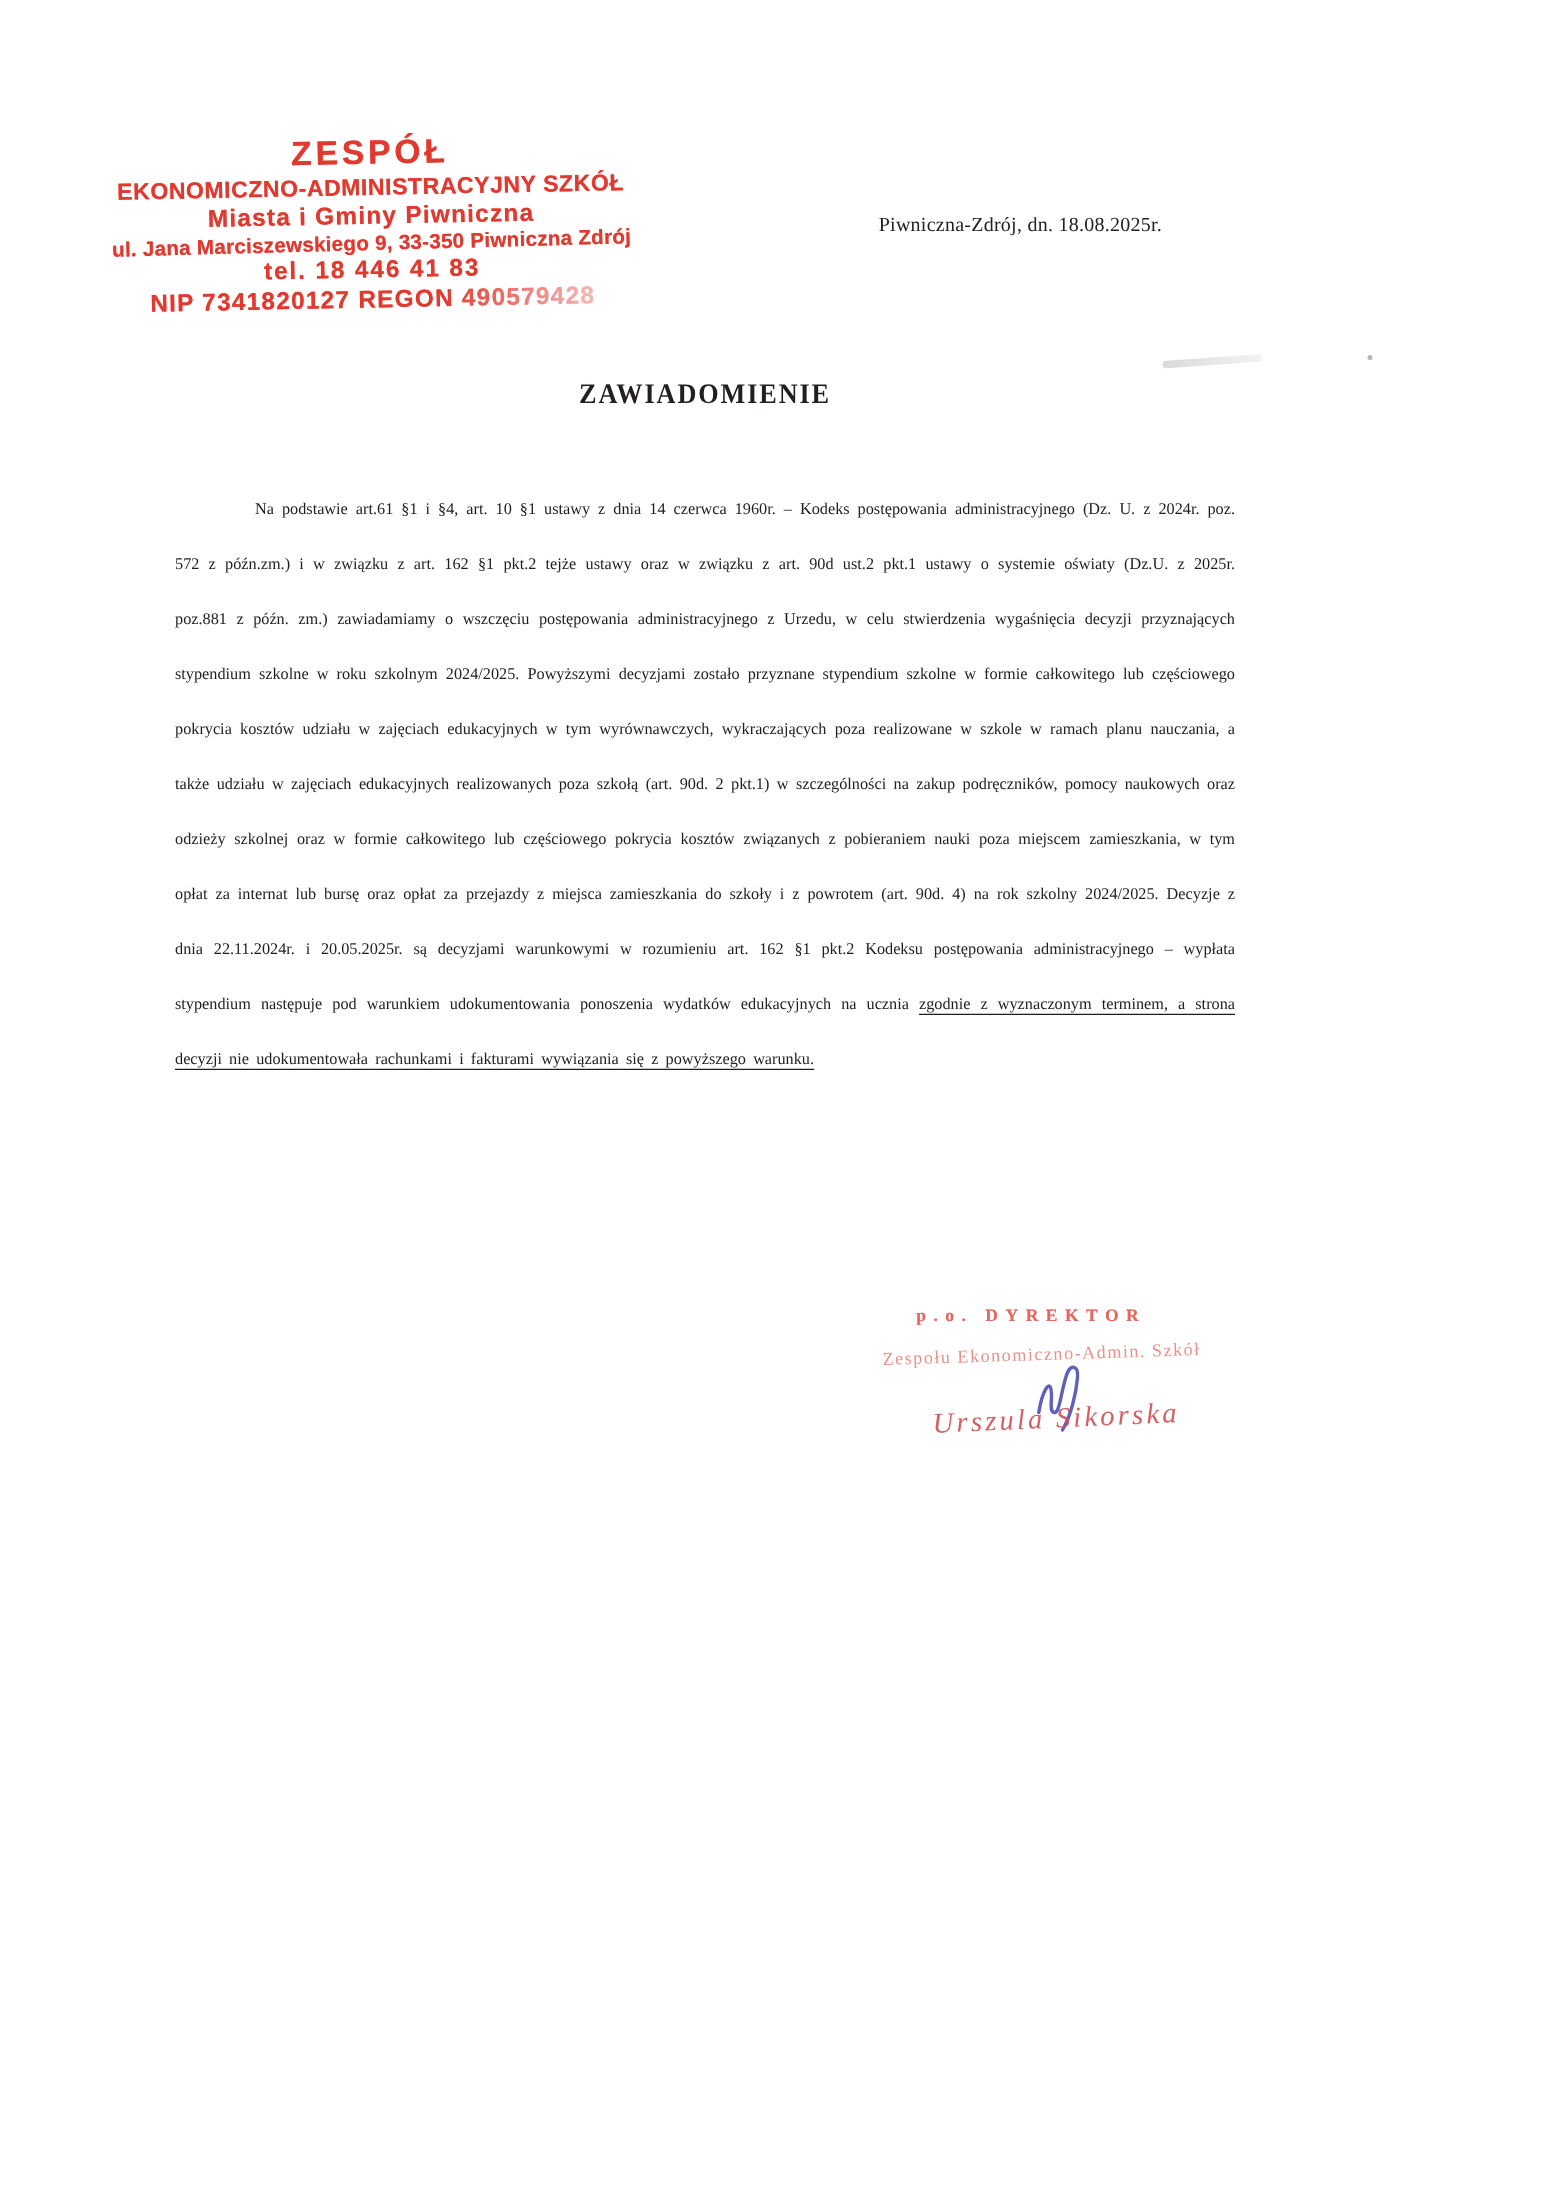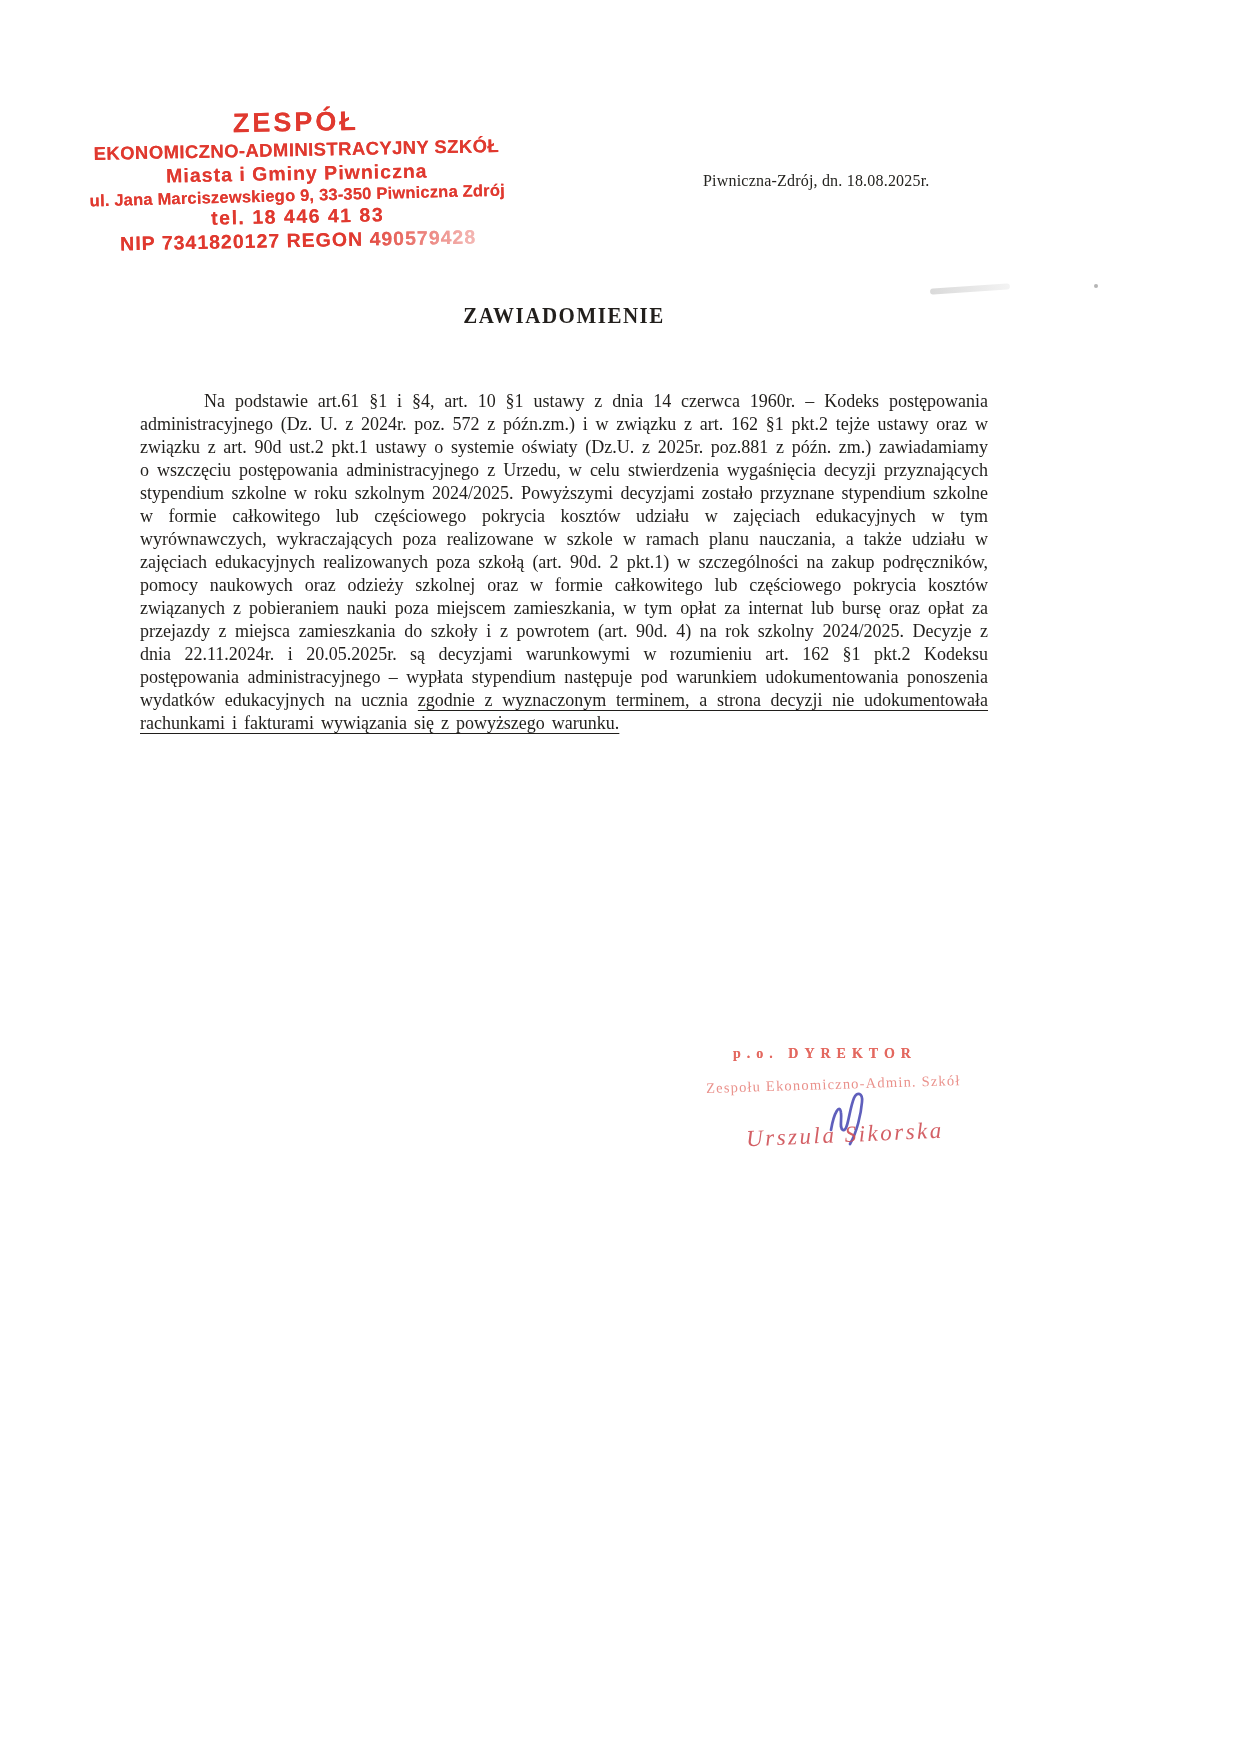--- a/index.html
+++ b/index.html
@@ -45,22 +45,22 @@
     position:absolute;left:140px;top:303px;width:848px;
     text-align:center;
     font-size:21px;font-weight:bold;letter-spacing:1.5px;
     color:#221f1c;
     transform:scaleY(1.08);
   }
 
   
   .body-text{
     position:absolute;left:140px;top:372px;width:848px;
-    font-size:18px;
-    line-height:23px;
+    font-size:13px;
+    line-height:44px;
     text-align:justify;
     text-indent:64px;
     word-spacing:2.5px;
     color:#201e1b;
   }
   .body-text .underline{text-decoration:underline;text-underline-offset:4px;}
 
   
   .sig-role{
     position:absolute;left:733px;top:1046px;

